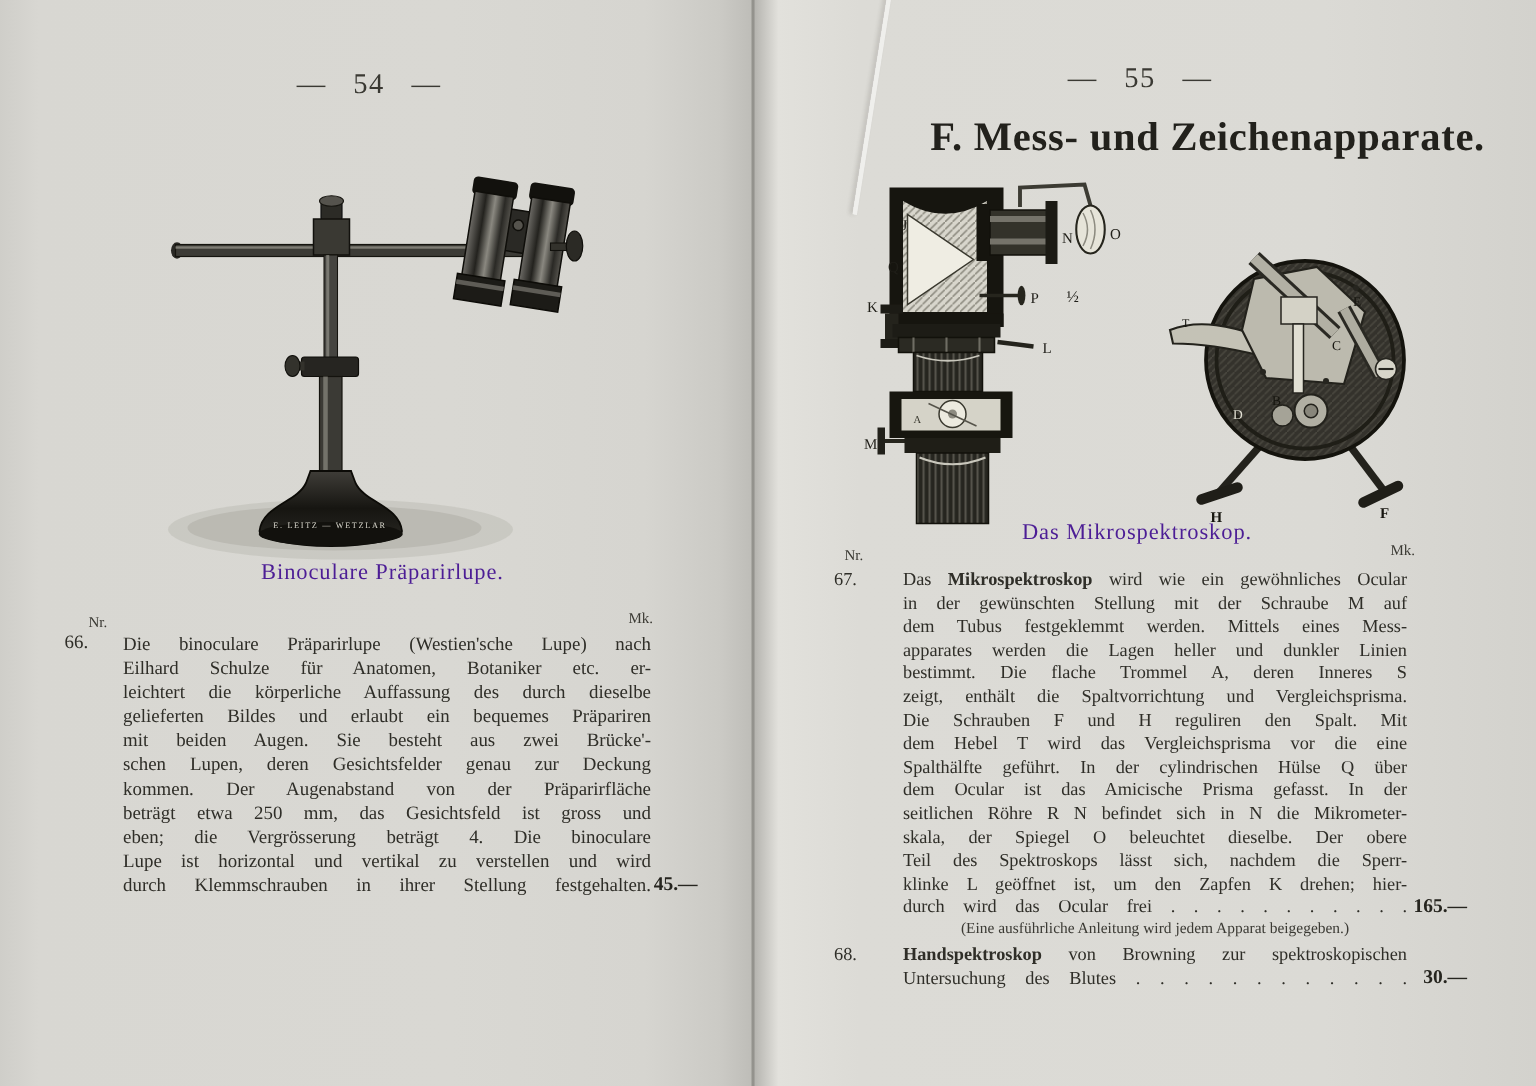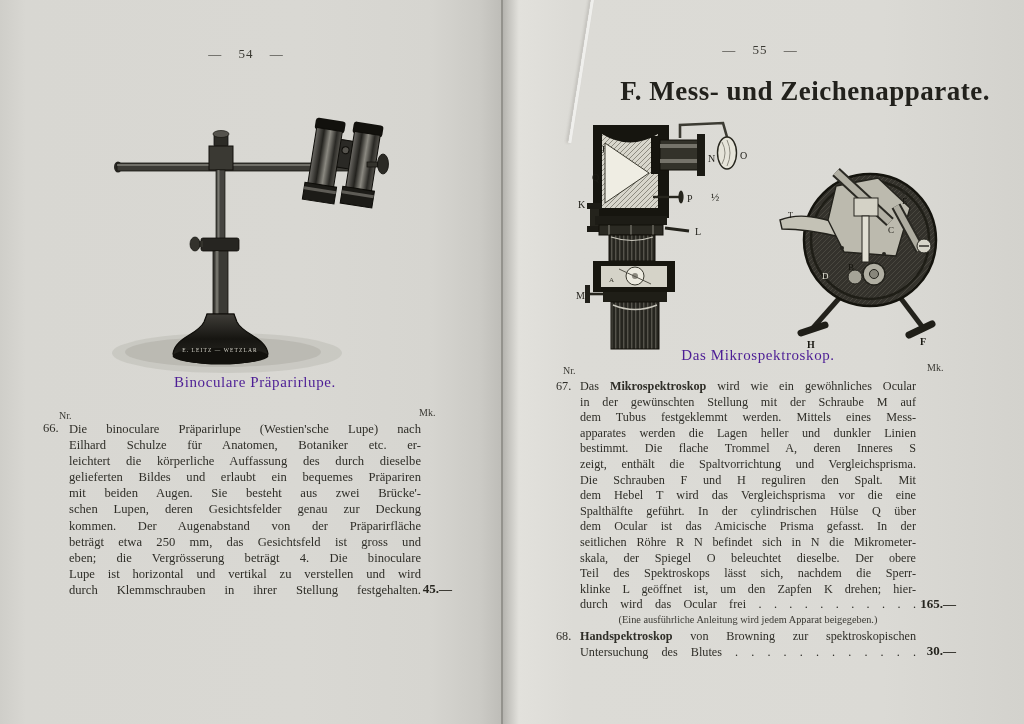--- a/index.html
+++ b/index.html
@@ -15,35 +15,35 @@
     background:linear-gradient(90deg,#cfcec9 0px,#d8d7d2 26px,#d9d8d3 300px,#d6d5d0 430px,#cbcac5 480px,#bdbcb7 503px);
   }
   .page-right{
     left:503px;width:521px;
     background:linear-gradient(90deg,#b5b4af 0px,#e2e1dc 16px,#dcdbd6 70px,#dbdad5 380px,#d3d2cd 521px);
   }
   .gutter-line{position:absolute;left:501px;top:0;width:2px;height:724px;background:rgba(40,38,32,.28);}
   .crease{position:absolute;left:580px;top:-6px;width:3px;height:150px;
     background:rgba(255,255,255,.55);box-shadow:-2px 0 3px rgba(60,58,50,.18);
     transform:rotate(9deg);}
-  .pagenum{position:absolute;font-size:13px;letter-spacing:1px;word-spacing:12px;color:#3a3933;text-align:center;width:200px;}
+  .pagenum{position:absolute;font-size:19px;letter-spacing:1px;word-spacing:12px;color:#3a3933;text-align:center;width:200px;}
   .heading{position:absolute;left:540px;top:76px;width:450px;text-align:right;
     font-size:27px;font-weight:bold;color:#22211c;letter-spacing:.5px;}
   .caption{position:absolute;font-size:15px;color:#4c1d95;text-align:center;letter-spacing:.6px;}
   .nrmk{position:absolute;font-size:10px;color:#3a3933;}
   .item{position:relative;}
   .item-number{position:absolute;left:0;top:0;font-weight:normal;}
   .lines-wrap{position:relative;}
   .jline{text-align:justify;text-align-last:justify;white-space:nowrap;}
   .left-col{position:absolute;left:43px;top:421px;width:412px;font-size:12.6px;}
   .left-col .jline{line-height:16.1px;height:16.1px;}
-  .left-col .item-body{margin-left:26px;width:352px;}
+  .left-col .item-body{margin-left:39px;width:352px;}
   .right-col{position:absolute;left:556px;top:379px;width:420px;font-size:12.2px;}
   .right-col .jline{line-height:15.6px;height:15.6px;}
-  .right-col .item-body{margin-left:24px;width:336px;}
+  .right-col .item-body{margin-left:46px;width:336px;}
   .price{position:absolute;bottom:1px;font-weight:bold;font-size:13px;white-space:nowrap;color:#26251f;}
   .left-col .price{right:-31px;}
   .right-col .price{right:-40px;}
   .note{font-size:10.3px;text-align:center;line-height:14px;color:#3a3933;}
   .item68{margin-top:2px;}
   svg text{font-family:"Liberation Serif","DejaVu Serif",serif;}
 </style>
 </head>
 <body>
 

